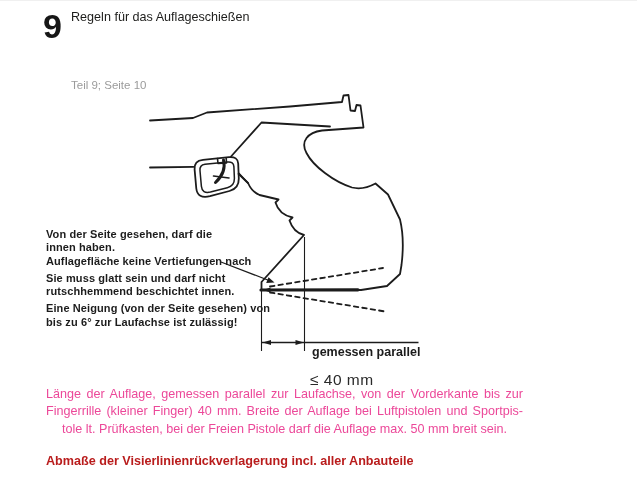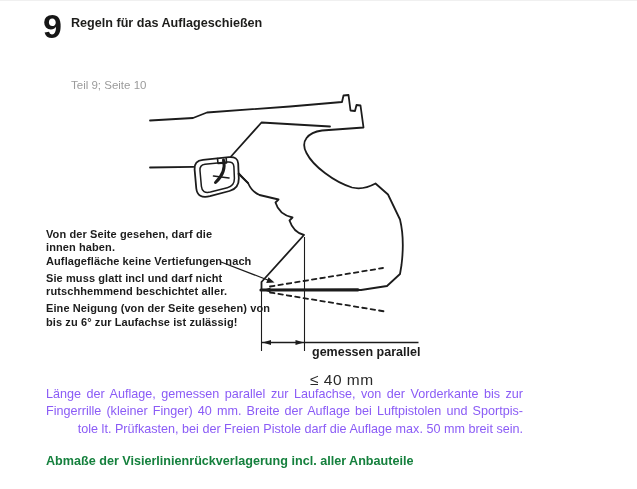--- a/index.html
+++ b/index.html
@@ -12,22 +12,22 @@
     overflow:hidden;
     border-top:1px solid #f0f0f0;
   }
   
   .chapter-num{
     position:absolute;left:43px;top:8px;
     font-size:34px;font-weight:bold;color:#161616;
     letter-spacing:-1px;line-height:1;
   }
   .doc-title{
-    position:absolute;left:71px;top:15px;
-    font-size:12.6px;font-weight:bold;color:#1d1d1b;
+    position:absolute;left:71px;top:9px;
+    font-size:12.6px;font-weight:normal;color:#1d1d1b;
   }
   .doc-subtitle{
     position:absolute;left:71px;top:30px;
     font-size:11.5px;color:#9b9b9b;margin-top:48px;
   }
   
   svg.figure{position:absolute;left:0;top:0;}
   
   .annotation{
     position:absolute;left:46px;top:227px;
@@ -43,28 +43,28 @@
     letter-spacing:0.5px;white-space:nowrap;margin-top:48px;
   }
   .dim-note{
     position:absolute;left:312px;top:344px;
     font-size:12.5px;font-weight:bold;color:#1c1c1c;
     line-height:14.5px;white-space:nowrap;
   }
   
   .body-text{
     position:absolute;left:46px;top:385px;width:477px;
-    font-size:12.6px;color:#8b5cf6;line-height:17.3px;
+    font-size:12.6px;color:#ec4899;line-height:17.3px;
   }
   .body-text .jline{text-align:justify;text-align-last:justify;white-space:normal;}
-  .body-text .lline{text-align:right;}
+  .body-text .lline{text-align:center;}
   
   .section-heading{
     position:absolute;left:46px;top:453px;
-    font-size:12.6px;font-weight:bold;color:#15803d;
+    font-size:12.6px;font-weight:bold;color:#b91c1c;
     white-space:nowrap;
   }
 </style>
 </head>
 <body>
 
 <div class="page">
 
   <div class="chapter-num">9</div>
   <div class="doc-title">Regeln für das Auflageschießen</div>
@@ -133,22 +133,22 @@
     </g>
   </svg>
 
   <div class="annotation">
     <div class="para">
       <div class="line">Von der Seite gesehen, darf die</div>
       <div class="line">innen haben.</div>
       <div class="line">Auflagefläche keine Vertiefungen nach</div>
     </div>
     <div class="para">
-      <div class="line">Sie muss glatt incl und darf nicht</div>
-      <div class="line">rutschhemmend beschichtet aller.</div>
+      <div class="line">Sie muss glatt sein und darf nicht</div>
+      <div class="line">rutschhemmend beschichtet innen.</div>
     </div>
     <div class="para">
       <div class="line">Eine Neigung (von der Seite gesehen) von</div>
       <div class="line">bis zu 6° zur Laufachse ist zulässig!</div>
     </div>
   </div>
 
   <div class="dim-value">≤ 40 mm</div>
   <div class="dim-note">
     <div>gemessen parallel</div>

